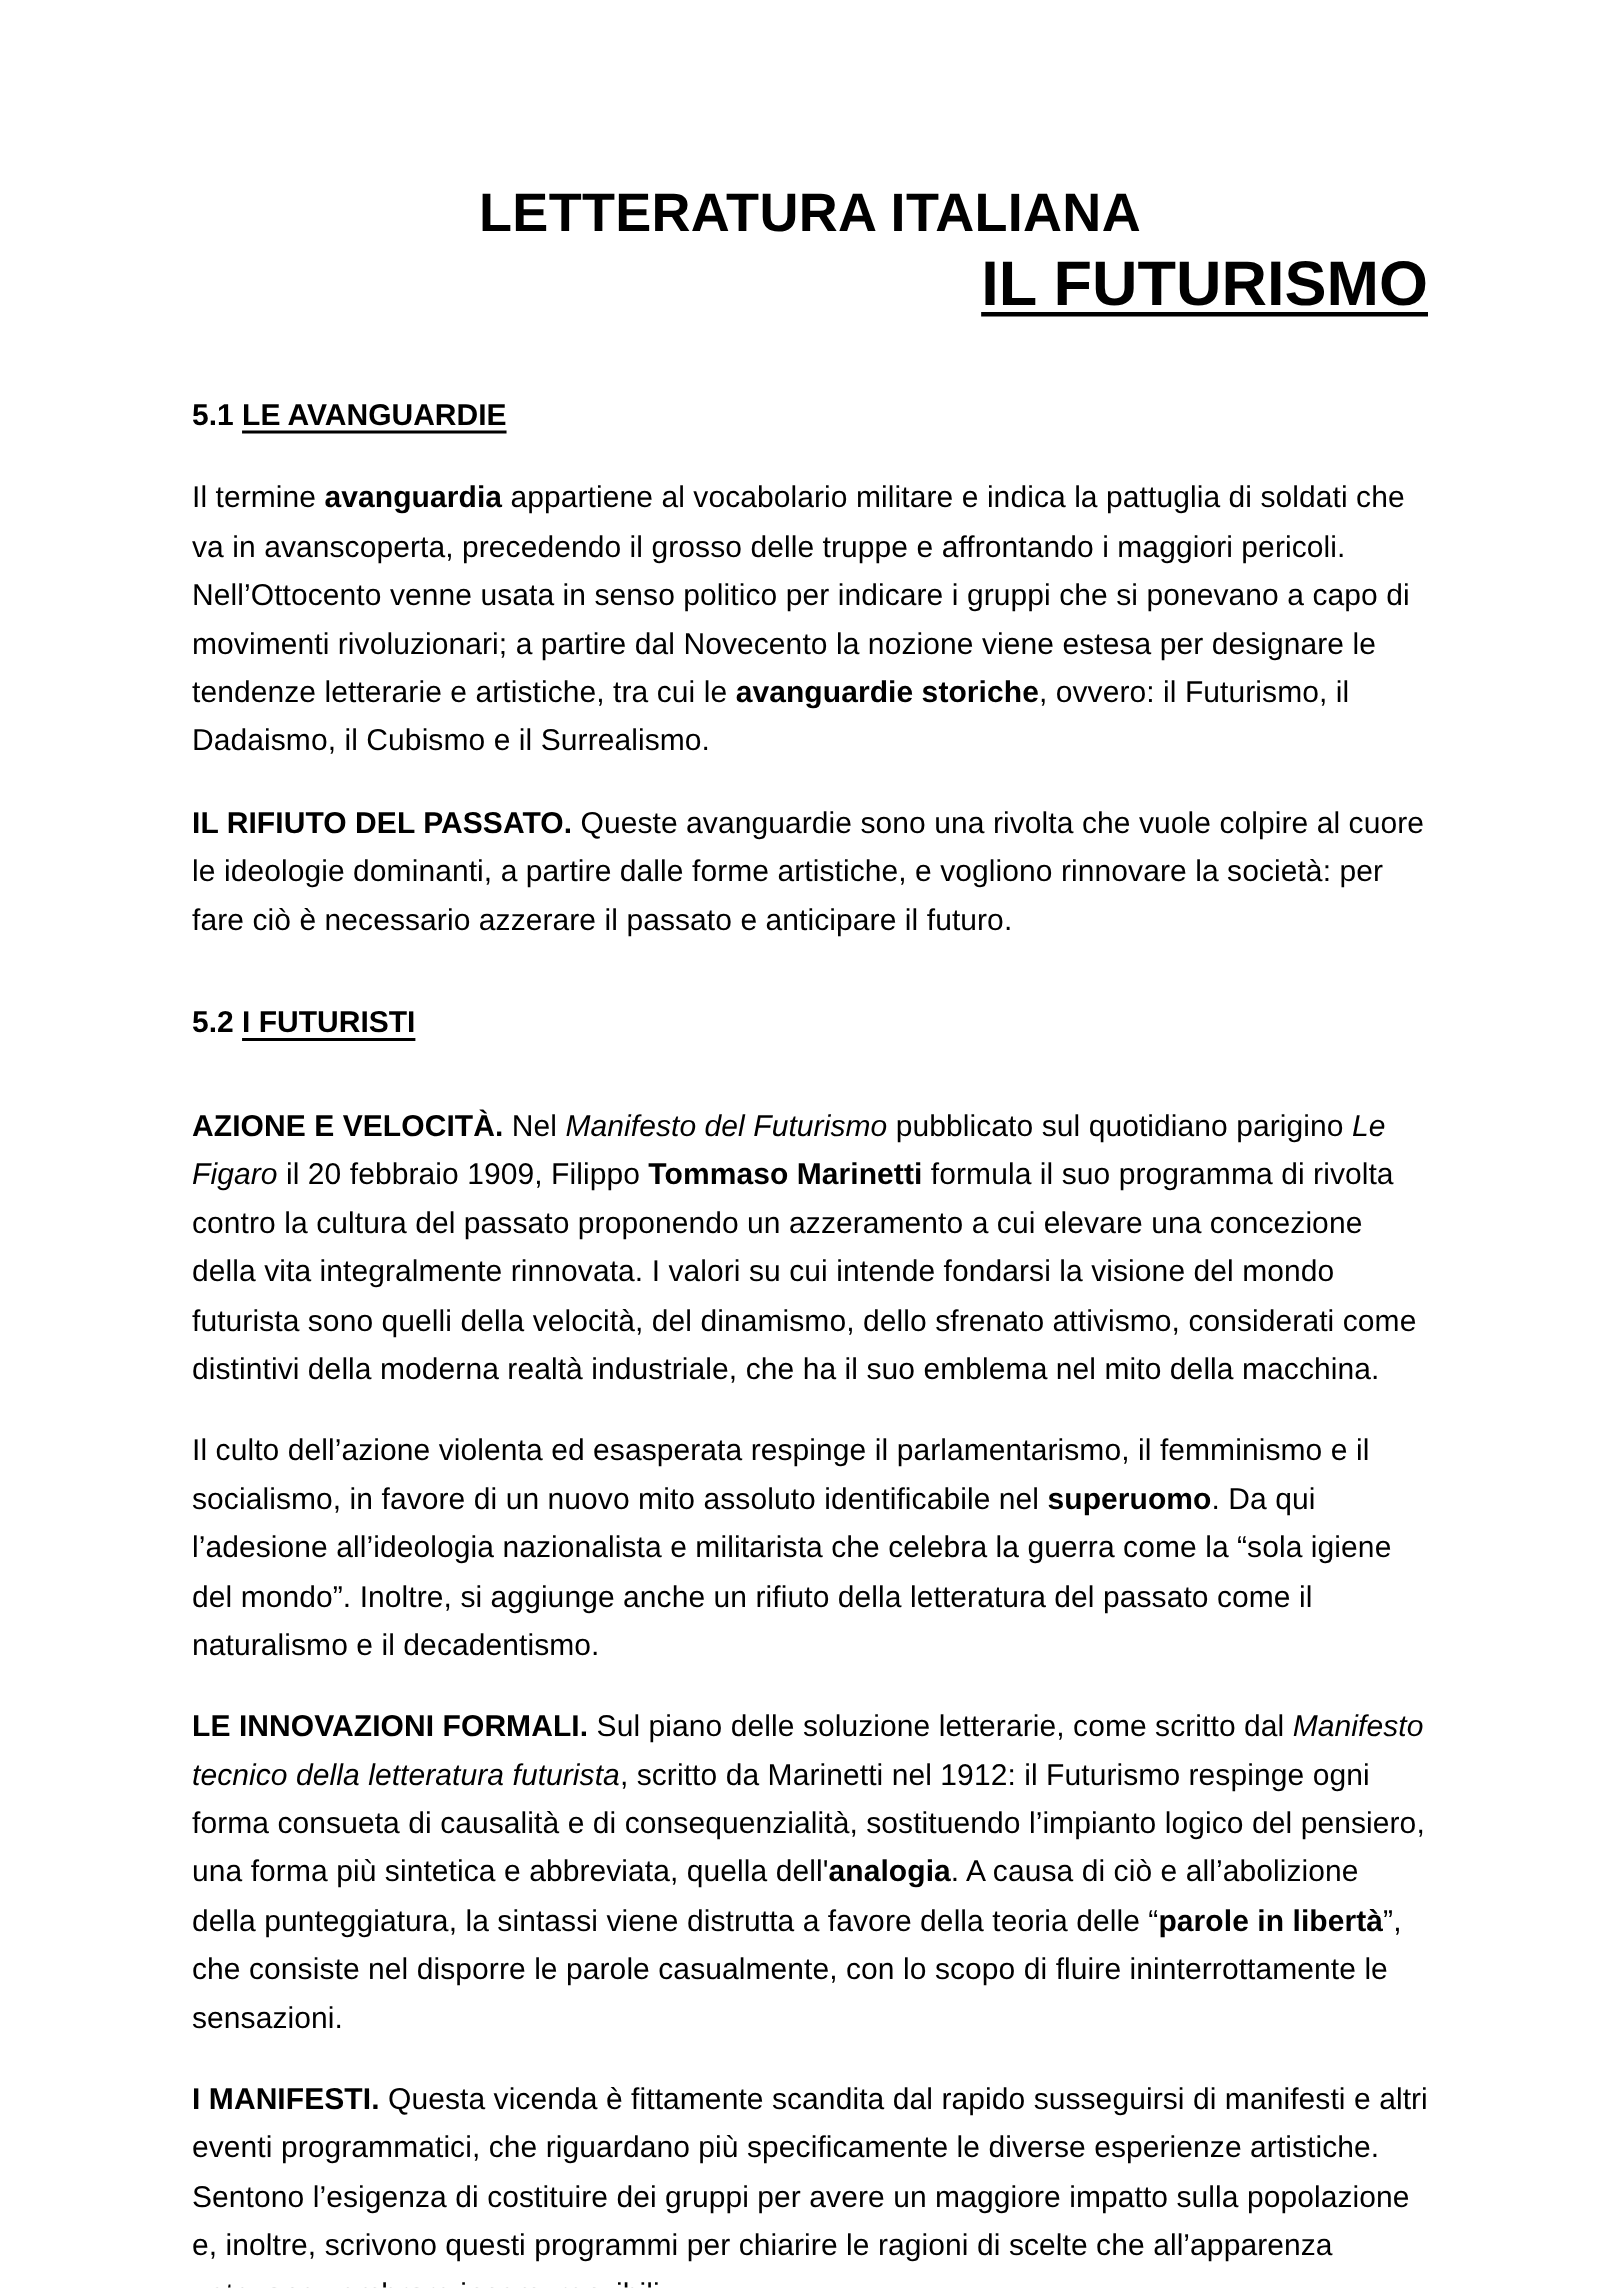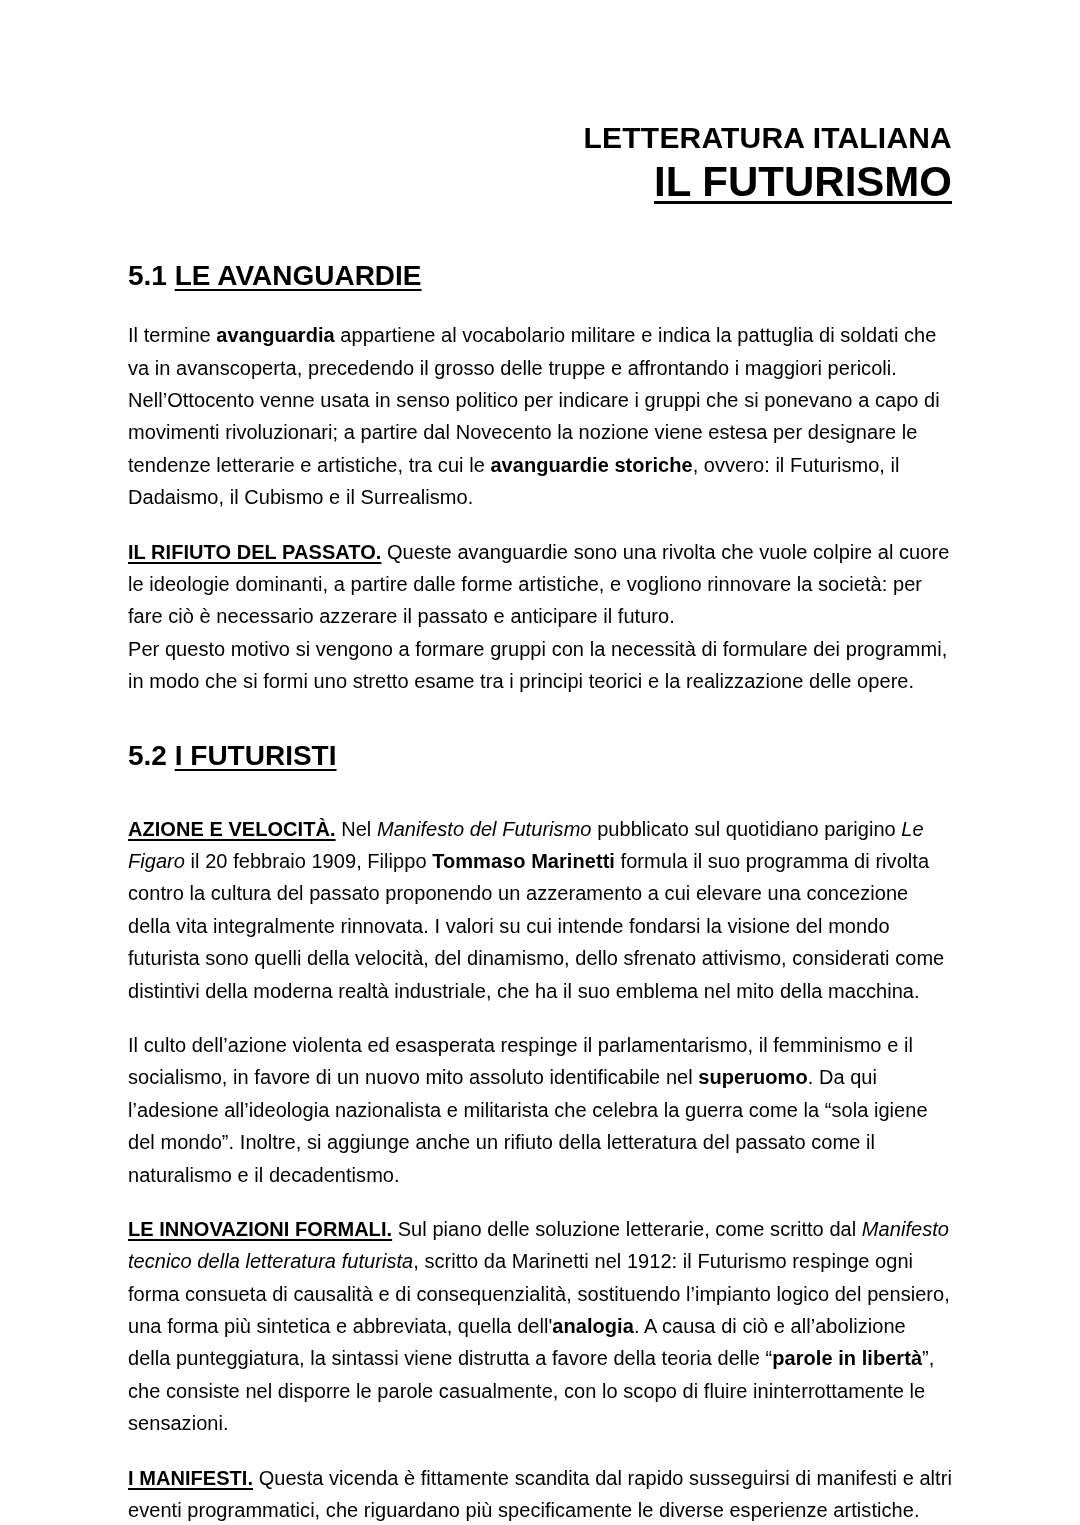--- a/index.html
+++ b/index.html
@@ -16,41 +16,41 @@
   }
   .page {
     position: relative;
     width: 1080px;
     height: 1525px;
     box-sizing: border-box;
     padding: 120px 128px 60px 128px;
     background: #ffffff;
   }
   .doc-supertitle {
-    text-align: right;
-    font-size: 30px;
+    text-align: center;
+    font-size: 36px;
     font-weight: bold;
     letter-spacing: 0.2px;
     margin: 0 0 2px 0;
     line-height: 1.2;
   }
   .doc-title {
     text-align: right;
     font-size: 42px;
     font-weight: bold;
     margin: 0 0 52px 0;
     line-height: 1.15;
   }
   .doc-title span {
     text-decoration: underline;
     text-underline-offset: 5px;
     text-decoration-thickness: 3px;
   }
   .section-heading {
-    font-size: 28px;
+    font-size: 20px;
     font-weight: bold;
     margin: 0 0 26px 0;
     line-height: 1.25;
   }
   .section-heading .num {
     text-decoration: none;
   }
   .section-heading .ttl {
     text-decoration: underline;
     text-underline-offset: 4px;
@@ -67,21 +67,20 @@
     text-align: left;
     letter-spacing: 0.05px;
   }
   p.para.tight {
     margin-bottom: 0;
   }
   .b { font-weight: bold; }
   .i { font-style: italic; }
   .u-b {
     font-weight: bold;
-    text-decoration: underline;
     text-underline-offset: 3px;
     text-decoration-thickness: 1.5px;
   }
 </style>
 </head>
 <body>
 
 <div class="page">
 
   <h1 class="doc-supertitle">LETTERATURA ITALIANA</h1>
@@ -89,21 +88,20 @@
 
   <h2 class="section-heading">
     <span class="num">5.1</span>
     <span class="ttl">LE AVANGUARDIE</span>
   </h2>
 
   <p class="para"><span>Il termine </span><span class="b">avanguardia</span><span> appartiene al vocabolario militare e indica la pattuglia di soldati che va in avanscoperta, precedendo il grosso delle truppe e affrontando i maggiori pericoli. Nell’Ottocento venne usata in senso politico per indicare i gruppi che si ponevano a capo di movimenti rivoluzionari; a partire dal Novecento la nozione viene estesa per designare le tendenze letterarie e artistiche, tra cui le </span><span class="b">avanguardie storiche</span><span>, ovvero: il Futurismo, il Dadaismo, il Cubismo e il Surrealismo.</span></p>
 
   <p class="para tight"><span class="u-b">IL RIFIUTO DEL PASSATO.</span><span> Queste avanguardie sono una rivolta che vuole colpire al cuore le ideologie dominanti, a partire dalle forme artistiche, e vogliono rinnovare la società: per fare ciò è necessario azzerare il passato e anticipare il futuro.</span></p>
 
-  <p class="para"><span>Per questo motivo si vengono a formare gruppi con la necessità di formulare dei programmi, in modo che si formi uno stretto esame tra i principi teorici e la realizzazione delle opere.</span></p>
 
   <h2 class="section-heading second">
     <span class="num">5.2</span>
     <span class="ttl">I FUTURISTI</span>
   </h2>
 
   <p class="para"><span class="u-b">AZIONE E VELOCITÀ.</span><span> Nel </span><span class="i">Manifesto del Futurismo</span><span> pubblicato sul quotidiano parigino </span><span class="i">Le Figaro</span><span> il 20 febbraio 1909, Filippo </span><span class="b">Tommaso Marinetti</span><span> formula il suo programma di rivolta contro la cultura del passato proponendo un azzeramento a cui elevare una concezione della vita integralmente rinnovata. I valori su cui intende fondarsi la visione del mondo futurista sono quelli della velocità, del dinamismo, dello sfrenato attivismo, considerati come distintivi della moderna realtà industriale, che ha il suo emblema nel mito della macchina.</span></p>
 
   <p class="para"><span>Il culto dell’azione violenta ed esasperata respinge il parlamentarismo, il femminismo e il socialismo, in favore di un nuovo mito assoluto identificabile nel </span><span class="b">superuomo</span><span>. Da qui l’adesione all’ideologia nazionalista e militarista che celebra la guerra come la “sola igiene del mondo”. Inoltre, si aggiunge anche un rifiuto della letteratura del passato come il naturalismo e il decadentismo.</span></p>
 

